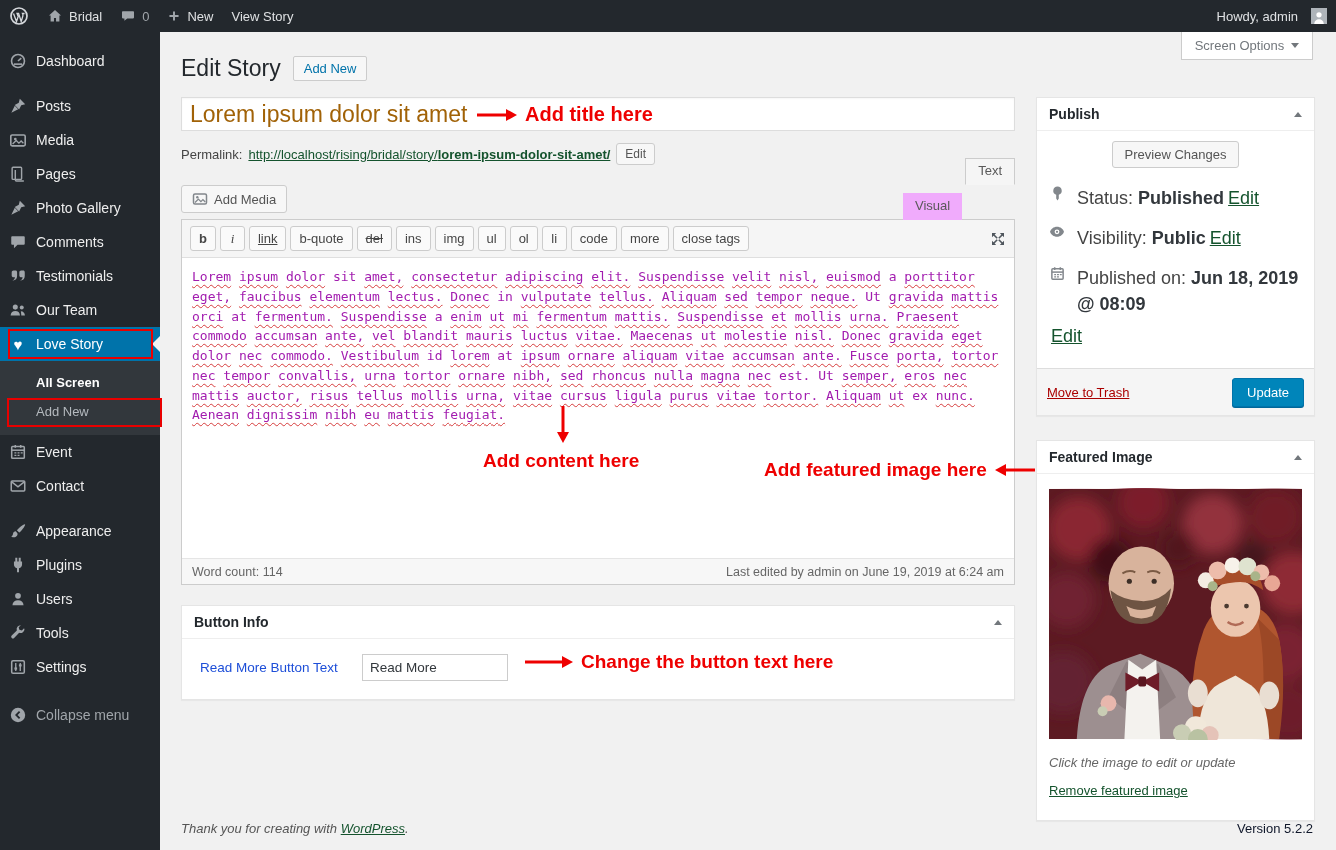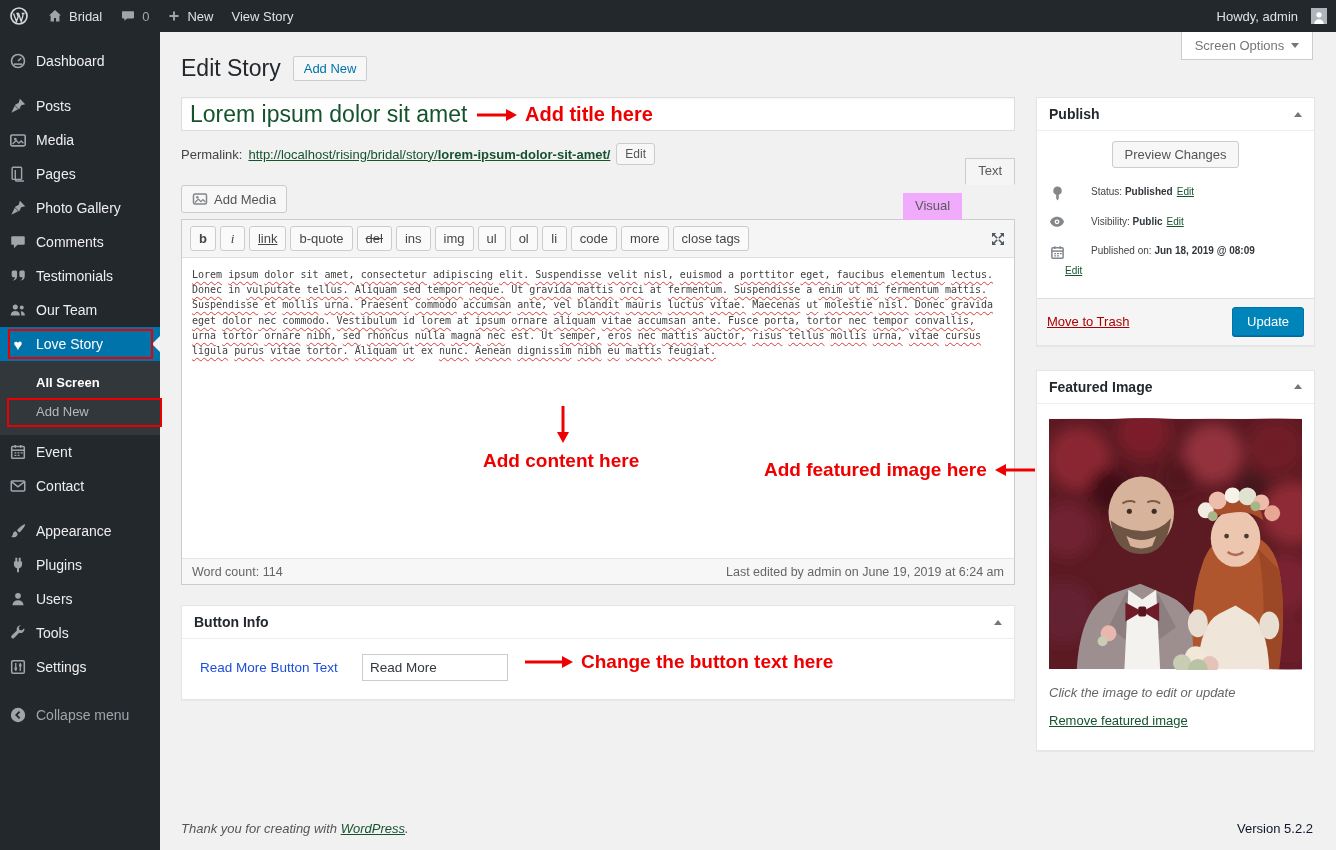--- a/index.html
+++ b/index.html
@@ -32,58 +32,58 @@
 
   
   #screen-options { position:absolute; left:1181px; top:32px; width:132px; height:28px; background:#fff; border:1px solid #ccc; border-top:none; z-index:25; display:flex; align-items:center; justify-content:center; gap:7px; color:#72777c; cursor:pointer; }
   .caret-down { width:0; height:0; border:4px solid transparent; border-top:5px solid #72777c; margin-top:4px; }
 
   
   #main { position:absolute; left:181px; top:32px; width:834px; }
   #h1row { margin-top:21px; display:flex; align-items:center; height:30px; }
   h1 { font-size:23px; font-weight:400; color:#23282d; line-height:29px; }
   #add-new-btn { margin-left:12px; padding:4px 10px; background:#f7f7f7; border:1px solid #ccc; border-radius:2px; color:#0073aa; font-size:13px; cursor:pointer; }
-  #title-input { margin-top:14px; width:100%; height:34px; border:1px solid #ddd; background:#fff; padding:3px 8px; font-size:23px; color:#14532d; font-family:"Liberation Sans",sans-serif; box-shadow:inset 0 1px 2px rgba(0,0,0,.04); }
+  #title-input { margin-top:14px; width:100%; height:34px; border:1px solid #ddd; background:#fff; padding:3px 8px; font-size:23px; color:#a16207; font-family:"Liberation Sans",sans-serif; box-shadow:inset 0 1px 2px rgba(0,0,0,.04); }
   #permalink-row { margin-top:11px; height:24px; display:flex; align-items:center; gap:6px; font-size:13px; }
   #permalink-row .slug { font-weight:bold; }
   .btn-small { padding:1px 8px; background:#f7f7f7; border:1px solid #ccc; border-radius:3px; color:#555; font-size:12px; line-height:18px; cursor:pointer; }
   #editor-top { margin-top:15px; height:38px; position:relative; }
   #add-media-btn { position:absolute; left:0; top:4px; height:28px; display:inline-flex; align-items:center; gap:6px; padding:0 10px; background:#f7f7f7; border:1px solid #ccc; border-radius:3px; color:#555; font-size:13px; cursor:pointer; }
   #editor-tabs { position:absolute; right:0; bottom:-1px; display:flex; gap:3px; }
   .tab { height:27px; padding:5px 12px 0; font-size:13px; color:#595959; cursor:pointer; }
   .tab.visual { background:#f0abfc;margin-top:35px; }
   .tab.text { background:#f5f5f5; border:1px solid #ccc; border-bottom-color:#f5f5f5; position:relative; z-index:2; padding-top:4px; }
   #editor-box { border:1px solid #ccc; background:#fff; }
   #qt-toolbar { background:#f5f5f5; padding:6px 8px; display:flex; gap:4px; align-items:center; border-bottom:1px solid #dfdfdf; }
   .qt { background:#fafafa; border:1px solid #ccc; border-radius:3px; padding:0 8px; height:25px; line-height:23px; font-size:13px; color:#464646; min-width:25px; text-align:center; cursor:pointer; }
   .qt.b { font-weight:bold; }
   .qt.i { font-style:italic; font-family:"Liberation Serif",serif; }
   .qt.u { text-decoration:underline; }
   .qt.s { text-decoration:line-through; }
   #fullscreen-btn { margin-left:auto; cursor:pointer; display:flex; }
-  #editor-content { position:relative; height:300px; padding:9px 10px; font-family:"DejaVu Sans Mono",monospace; font-size:10px; line-height:1.52; color:#404040; cursor:text; overflow:hidden; }
+  #editor-content { position:relative; height:300px; padding:9px 10px; font-family:"DejaVu Sans Mono",monospace; font-size:13px; line-height:1.52; color:#a21caf; cursor:text; overflow:hidden; }
   .sq { text-decoration:underline; text-decoration-style:wavy; text-decoration-color:#d63c3c; text-decoration-thickness:1px; text-underline-offset:3px; }
   #editor-status { border-top:1px solid #e5e5e5; background:#f7f7f7; height:26px; display:flex; justify-content:space-between; align-items:center; padding:0 10px; color:#666; font-size:12.5px; }
 
   .postbox { background:#fff; border:1px solid #e5e5e5; box-shadow:0 1px 1px rgba(0,0,0,.04); }
   .pb-header { padding:8px 12px; font-weight:bold; font-size:14px; color:#23282d; border-bottom:1px solid #eee; display:flex; justify-content:space-between; align-items:center; cursor:pointer; }
   .toggle-up { width:0; height:0; border:4px solid transparent; border-bottom:5px solid #72777c; margin-top:-4px; }
 
   #button-info { margin-top:20px; }
   #button-info-body { padding:15px 18px 18px; display:flex; align-items:center; }
   #button-info-label { width:162px; font-size:13.5px; color:#1d4ed8; }
   #button-text-input { width:146px; height:27px; border:1px solid #ccc; padding:0 7px; font-size:13.5px; color:#32373c; font-family:"Liberation Sans",sans-serif; }
 
   
   #side { position:absolute; left:1036px; top:32px; width:279px; }
   #publish-box { margin-top:65px; }
   #publish-body { padding:10px 10px 12px; }
   #preview-row { text-align:center; margin-bottom:10px; }
   .btn-secondary { display:inline-block; padding:5px 12px; background:#f7f7f7; border:1px solid #ccc; border-radius:3px; color:#555; font-size:13px; cursor:pointer; }
-  .pubrow { display:flex; gap:26px; align-items:flex-start; padding:7px 2px; color:#444; font-size:10px; line-height:1.45; }
+  .pubrow { display:flex; gap:12px; align-items:flex-start; padding:7px 2px; color:#444; font-size:18px; line-height:1.45; }
   .pubrow .picon { width:16px; display:flex; justify-content:center; margin-top:1px; flex:none; }
   .pubrow b { color:#32373c; }
   .pubrow .edit-link { margin-left:4px; }
   #pub-date-wrap { display:block; }
   #pub-edit-block { display:block; margin:6px 0 0 -26px; }
   #publish-footer { background:#f5f5f5; border-top:1px solid #ddd; padding:8px 10px; display:flex; justify-content:space-between; align-items:center; height:47px; }
   #trash-link { color:#a00; font-size:13px; }
   #update-btn { background:#0085ba; border:1px solid #0073aa; color:#fff; border-radius:3px; padding:6px 14px; font-size:13px; cursor:pointer; box-shadow:0 1px 0 #006799; }
 
   #featured-box { margin-top:24px; }

